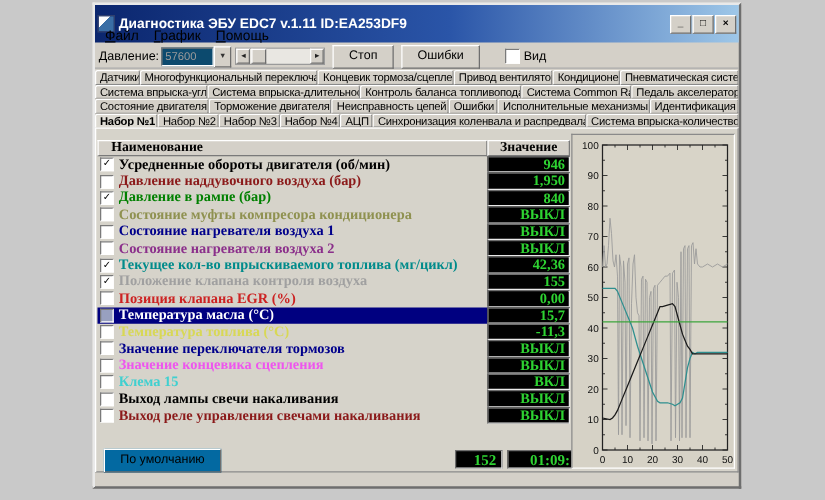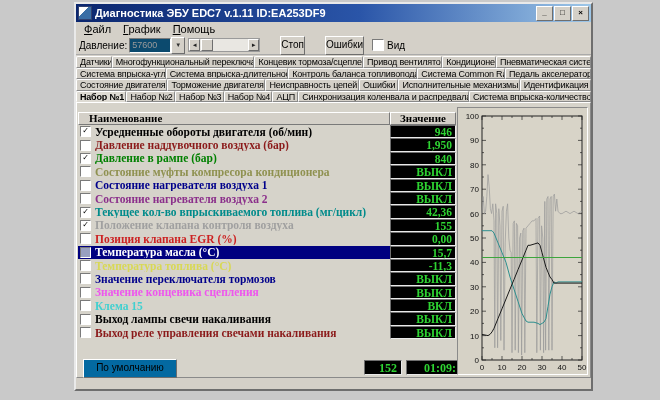--- a/index.html
+++ b/index.html
@@ -2,21 +2,21 @@
 <html><head>
 <meta charset="utf-8">
 <style>
   html,body{margin:0;padding:0;}
   body{width:660px;height:400px;background:#c9c9c9;font-family:"Liberation Sans",sans-serif;overflow:hidden;}
   .screen{position:relative;width:660px;height:400px;}
   .window{position:absolute;left:74px;top:2px;width:519px;height:389px;background:#d4d0c8;
           border:2px solid;border-color:#e9e9e9 #6e6e6e #6e6e6e #e9e9e9;box-sizing:border-box;}
 
   
-  .titlebar{position:absolute;left:0;top:0;width:100%;height:18px;
+  .titlebar{position:absolute;left:0;top:0;width:100%;height:30px;
             background:linear-gradient(90deg,#0b266e,#2a55a8 55%,#9ec7e8);display:flex;align-items:center;box-sizing:border-box;padding:0 2px;}
   .app-icon{width:12px;height:12px;background:#e8e8e8;border:1px solid #30406e;margin-right:3px;flex:none;
             background:linear-gradient(135deg,#fdfdfd 40%,#3a6ea5 40%);}
   .title-text{color:#ffffff;font-size:11px;font-weight:bold;white-space:nowrap;flex:1;line-height:12px;}
   .tb-btn{width:15px;height:13px;background:#d4d0c8;border:1px solid;border-color:#ffffff #6e6e6e #6e6e6e #ffffff;
           font-size:8px;line-height:11px;text-align:center;color:#000;margin-left:1px;flex:none;font-weight:bold;}
 
   
   .menubar{position:absolute;left:0;top:18px;width:100%;height:14px;display:flex;align-items:center;padding-left:2px;box-sizing:border-box;}
   .menu-item{font-size:11px;color:#000;padding:0 6px;line-height:13px;}
@@ -24,22 +24,22 @@
 
   
   .toolbar{position:absolute;left:0;top:32px;width:100%;height:19px;display:flex;align-items:center;padding-left:3px;box-sizing:border-box;border-bottom:1px solid #aaa;}
   .speed-label{font-size:10px;margin-right:2px;}
   .combo{width:36px;height:13px;background:#0c4a6e;border:1px solid;border-color:#7a7a7a #fff #fff #7a7a7a;font-size:9px;color:#9a9a9a;padding:0 2px;line-height:13px;}
   .combo-arrow{width:12px;height:15px;background:#d4d0c8;border:1px solid;border-color:#fff #6e6e6e #6e6e6e #fff;font-size:6px;text-align:center;line-height:14px;color:#333;}
   .hscroll{width:72px;height:14px;margin-left:3px;display:flex;background:#e9e7e2;border:1px solid #9a9a9a;box-sizing:border-box;}
   .hs-arrow{width:11px;height:100%;background:#d4d0c8;border:1px solid;border-color:#fff #6e6e6e #6e6e6e #fff;font-size:6px;line-height:11px;text-align:center;color:#222;box-sizing:border-box;}
   .hs-thumb{width:12px;height:100%;background:#d4d0c8;border:1px solid;border-color:#fff #6e6e6e #6e6e6e #fff;box-sizing:border-box;margin-left:1px;}
   .hs-track{flex:1;}
-  .tb-push{height:17px;background:#d4d0c8;border:1px solid;border-color:#fff #6e6e6e #6e6e6e #fff;font-size:10px;padding:0 0;line-height:15px;margin-left:20px;color:#000;}
-  .view-check{display:flex;align-items:center;margin-left:8px;}
+  .tb-push{height:17px;background:#d4d0c8;border:1px solid;border-color:#fff #6e6e6e #6e6e6e #fff;font-size:10px;padding:0 12px;line-height:15px;margin-left:6px;color:#000;}
+  .view-check{display:flex;align-items:center;margin-left:20px;}
   .check-sq{width:10px;height:10px;background:#fff;border:1px solid;border-color:#7a7a7a #fff #fff #7a7a7a;margin-right:3px;}
   .view-label{font-size:10px;}
 
   
   .tabs{position:absolute;left:0;top:52px;width:100%;}
   .tab-row{display:flex;height:11.5px;white-space:nowrap;overflow:hidden;}
   .tab{flex:1 1 auto;font-size:9px;letter-spacing:-0.2px;text-align:right;line-height:10px;color:#000;
        background:#d4d0c8;border:1px solid;border-color:#fff #8a8a8a #8a8a8a #fff;border-radius:2px 2px 0 0;padding:0 3px;box-sizing:border-box;overflow:hidden;}
   .tab.active{font-weight:bold;background:#dedbd3;border-bottom-color:#dedbd3;}
 

